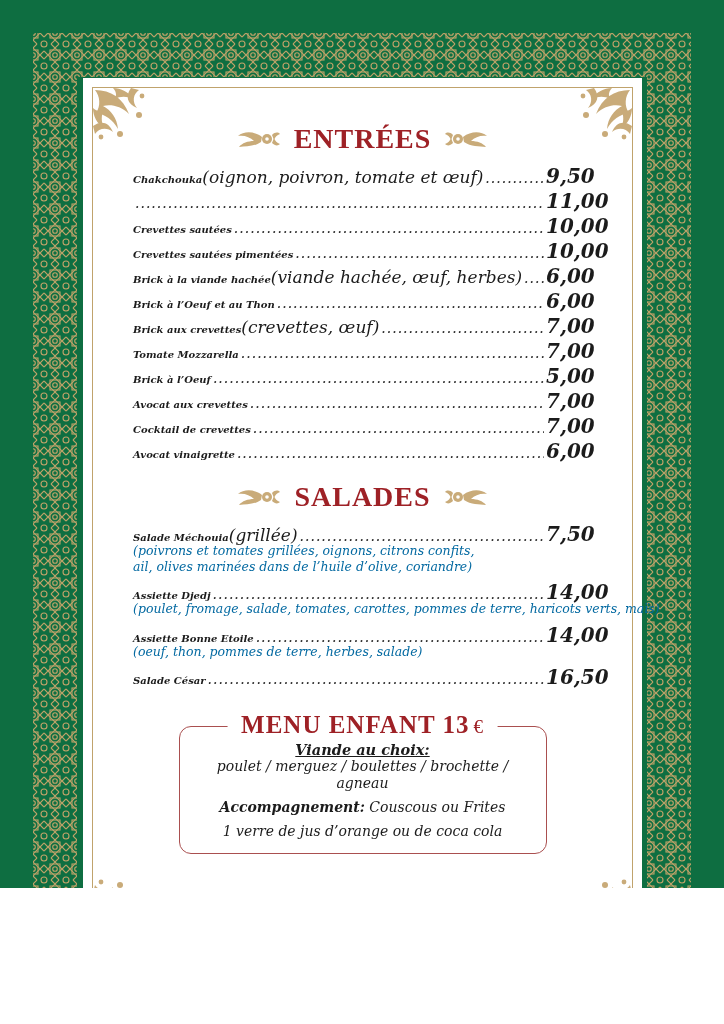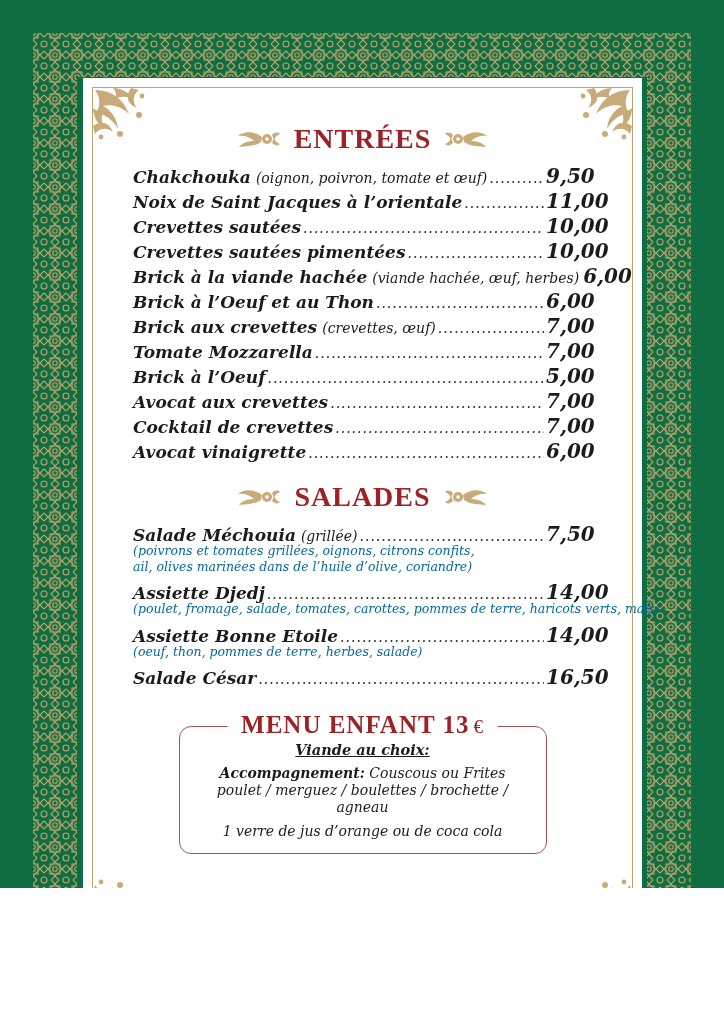--- a/index.html
+++ b/index.html
@@ -39,22 +39,22 @@
     font-size:28px; letter-spacing:1px; color:#9e2126; line-height:38px;
   }
   .flourish { width:44px; height:20px; flex:0 0 auto; }
   .flourish.right { transform:scaleX(-1); }
 
   .items { margin-top:6px; }
   .row {
     display:flex; align-items:baseline; height:25px;
     font-style:italic; color:#1b1b1b;
   }
-  .nm { font-size:17px; font-weight:700; white-space:nowrap; }
-  .nt { font-size:14px; margin-left:5px; white-space:nowrap; }
+  .nm { font-size:10px; font-weight:700; white-space:nowrap; }
+  .nt { font-size:17px; white-space:nowrap; }
   .nt:empty { display:none; }
   .leader { flex:1 1 auto; overflow:hidden; white-space:nowrap; margin:0 2px; }
   .leader::after {
     content:"..........................................................................................................................................";
     font-size:14px; letter-spacing:1px; color:#2a2a2a; font-style:italic;
   }
   .pr { font-size:20px; font-weight:700; min-width:46px; text-align:right; white-space:nowrap; }
 
   .salades { margin-top:6px; }
   .srow { margin-bottom:6px; }
@@ -189,21 +189,20 @@
       </div>
 
       <div class="items">
         <div class="row">
           <span class="nm">Chakchouka</span>
           <span class="nt">(oignon, poivron, tomate et œuf)</span>
           <span class="leader"></span>
           <span class="pr">9,50</span>
         </div>
         <div class="row">
-          <span class="nm">Noix de Saint Jacques à l’orientale</span>
 
           <span class="leader"></span>
           <span class="pr">11,00</span>
         </div>
         <div class="row">
           <span class="nm">Crevettes sautées</span>
 
           <span class="leader"></span>
           <span class="pr">10,00</span>
         </div>
@@ -328,23 +327,23 @@
             <span class="pr">16,50</span>
           </div>
         </div>
       </div>
 
       <section class="enfant">
         <div class="enfant-title">
           <span>MENU ENFANT 13</span><span class="euro">€</span>
         </div>
         <div class="enfant-line lbl">Viande au choix:</div>
+        <div class="enfant-line">poulet / merguez / boulettes / brochette / agneau</div>
         <div class="enfant-line spaced">
           <span class="bold">Accompagnement:</span>
           <span>Couscous ou Frites</span>
         </div>
-        <div class="enfant-line">poulet / merguez / boulettes / brochette / agneau</div>
         <div class="enfant-line spaced">1 verre de jus d’orange ou de coca cola</div>
       </section>
 
     </div>
   </div>
 </div>
 
 </body></html>

